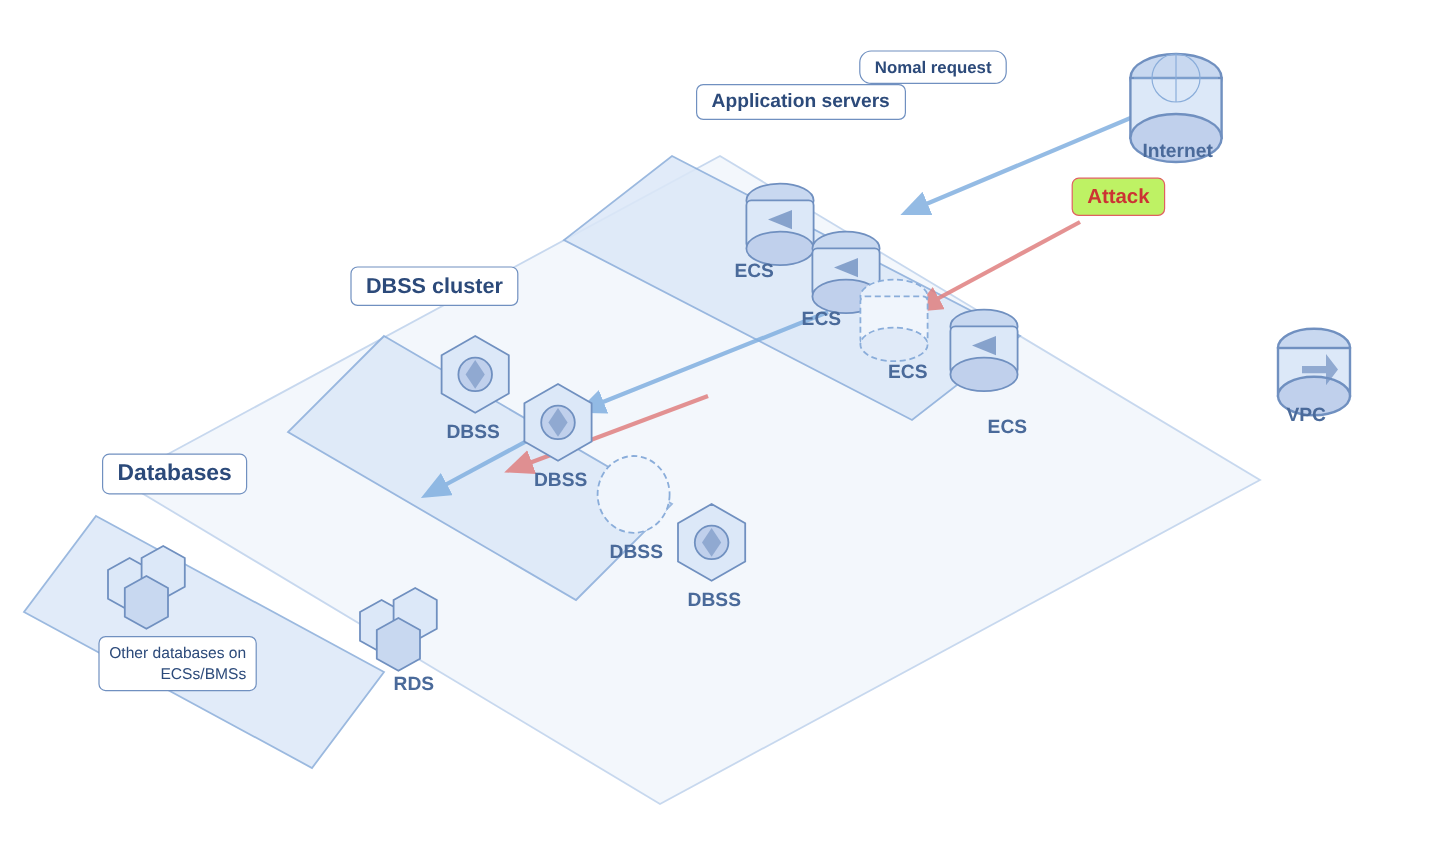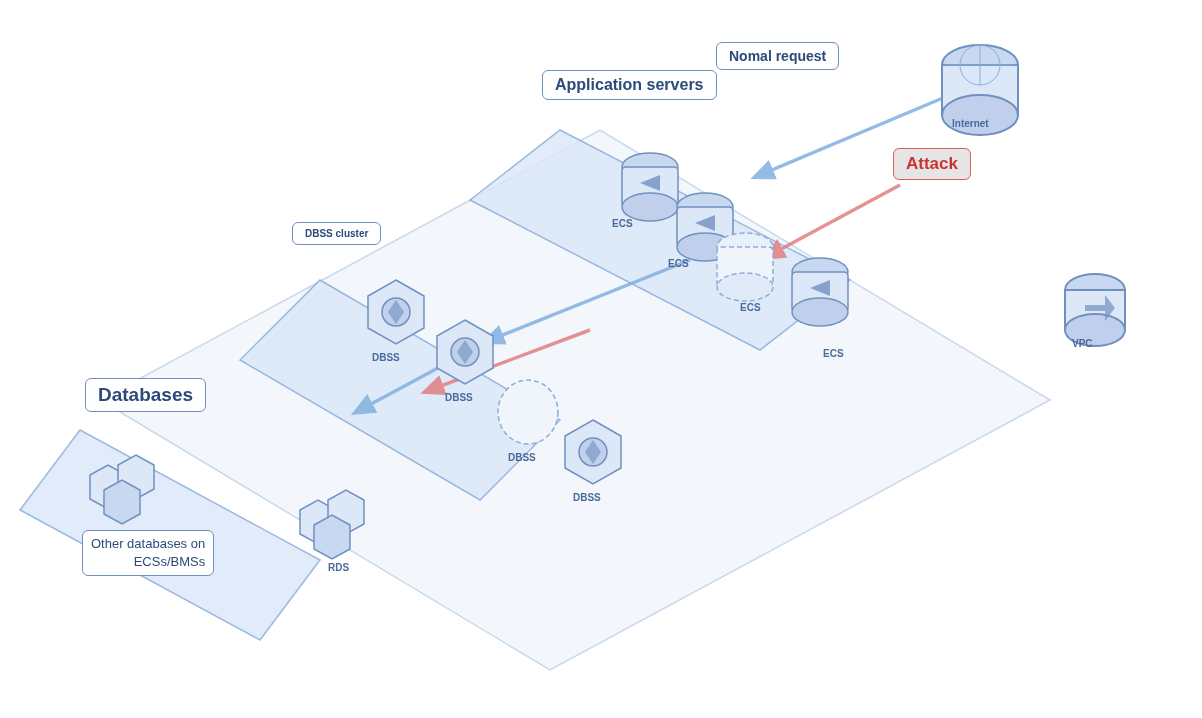--- a/index.html
+++ b/index.html
@@ -43,54 +43,55 @@
     .label::after {
       content: '';
       position: absolute;
       border: 6px solid transparent;
     }
 
     .label-normal-request {
       top: 42px;
       left: 716px;
       font-size: 14px;
+      border-radius: 10px;
     }
 
     .label-app-servers {
       top: 70px;
-      left: 542px;
+      left: 580px;
       font-size: 16px;
       text-align: right;
     }
 
     .label-dbss-cluster {
       top: 222px;
       left: 292px;
-      font-size: 10px;
+      font-size: 18px;
     }
 
     .label-databases {
       top: 378px;
       left: 85px;
       font-size: 19px;
     }
 
     .label-attack {
       top: 148px;
       left: 893px;
-      background: #e5e5e5;
+      background: #bef264;
       border-color: #e06060;
       color: #cc3333;
       font-size: 17px;
       font-weight: 700;
     }
 
     .small-label {
       position: absolute;
-      font-size: 10px;
+      font-size: 16px;
       font-weight: 600;
       color: #4a6a9a;
       pointer-events: none;
     }
 
     .other-db-label {
       position: absolute;
       top: 530px;
       left: 82px;
       font-size: 13px;

